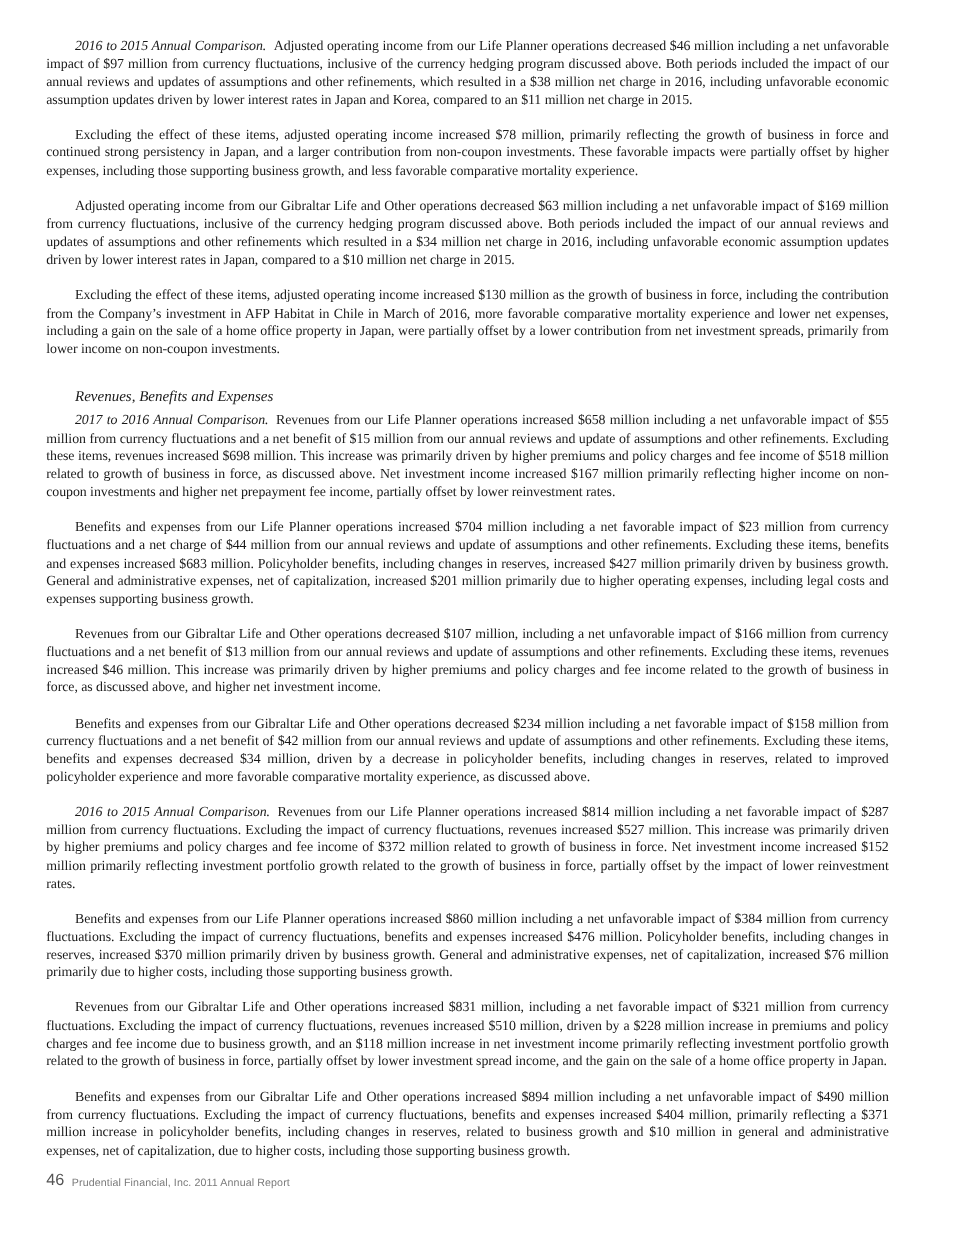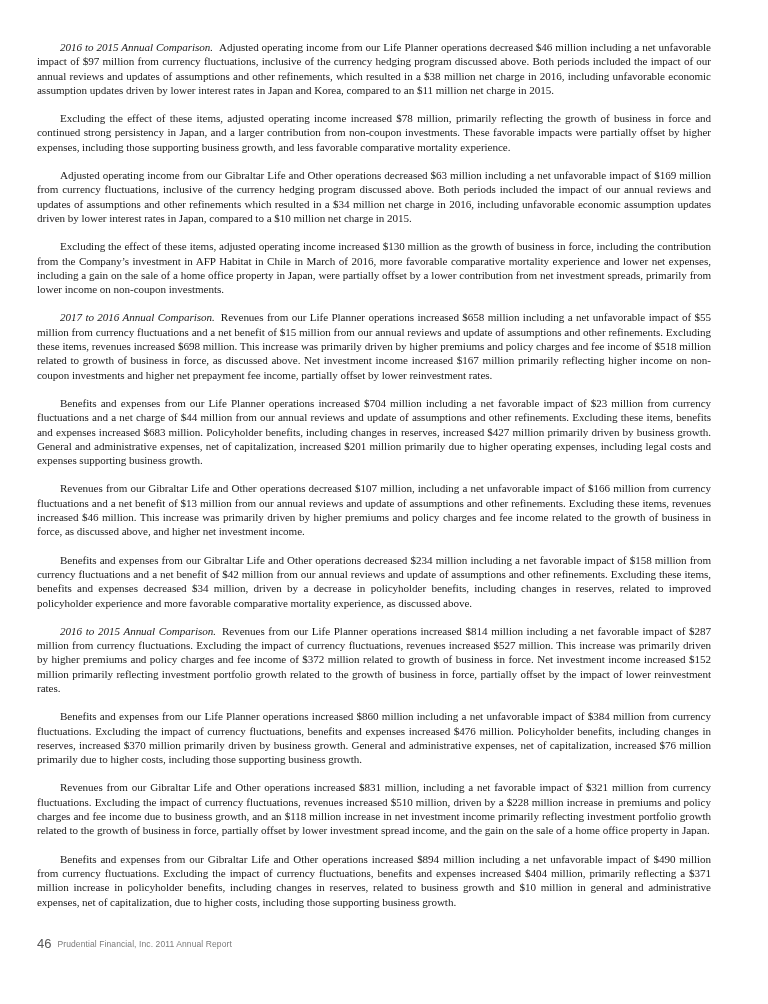--- a/index.html
+++ b/index.html
@@ -7,21 +7,21 @@
       width: 768px;
       height: 1004px;
       position: relative;
       overflow: hidden;
       font-family: "Liberation Serif", "DejaVu Serif", serif;
       color: #1a1a1a;
     }
     .page {
       position: absolute;
       left: 37px;
-      top: 40px;
+      top: 30px;
       width: 674px;
     }
     p.para {
       margin: 0 0 14px 0;
       font-size: 11.1px;
       line-height: 14.3px;
       text-align: justify;
       text-indent: 23px;
       letter-spacing: -0.05px;
     }
@@ -36,21 +36,21 @@
       margin: 24px 0 5px 23px;
       line-height: 14px;
     }
     .footer {
       position: absolute;
       left: 37px;
       top: 936px;
       font-family: "Liberation Sans", "DejaVu Sans", sans-serif;
       color: #7a7a7a;
       display: flex;
-      align-items: center;
+      align-items: flex-end;
     }
     .footer .pnum {
       font-size: 13px;
       color: #555555;
       margin-right: 6px;
     }
     .footer .ftitle {
       font-size: 8.5px;
       letter-spacing: 0.1px;
     }
@@ -61,20 +61,21 @@
 <div class="page">
 
   <p class="para"><span class="lead">2016 to 2015 Annual Comparison.</span><span>Adjusted operating income from our Life Planner operations decreased $46 million including a net unfavorable impact of $97 million from currency fluctuations, inclusive of the currency hedging program discussed above. Both periods included the impact of our annual reviews and updates of assumptions and other refinements, which resulted in a $38 million net charge in 2016, including unfavorable economic assumption updates driven by lower interest rates in Japan and Korea, compared to an $11 million net charge in 2015.</span></p>
 
   <p class="para"><span>Excluding the effect of these items, adjusted operating income increased $78 million, primarily reflecting the growth of business in force and continued strong persistency in Japan, and a larger contribution from non-coupon investments. These favorable impacts were partially offset by higher expenses, including those supporting business growth, and less favorable comparative mortality experience.</span></p>
 
   <p class="para"><span>Adjusted operating income from our Gibraltar Life and Other operations decreased $63 million including a net unfavorable impact of $169 million from currency fluctuations, inclusive of the currency hedging program discussed above. Both periods included the impact of our annual reviews and updates of assumptions and other refinements which resulted in a $34 million net charge in 2016, including unfavorable economic assumption updates driven by lower interest rates in Japan, compared to a $10 million net charge in 2015.</span></p>
 
   <p class="para"><span>Excluding the effect of these items, adjusted operating income increased $130 million as the growth of business in force, including the contribution from the Company’s investment in AFP Habitat in Chile in March of 2016, more favorable comparative mortality experience and lower net expenses, including a gain on the sale of a home office property in Japan, were partially offset by a lower contribution from net investment spreads, primarily from lower income on non-coupon investments.</span></p>
 
+  <h3 class="section">Revenues, Benefits and Expenses</h3>
 
   <p class="para"><span class="lead">2017 to 2016 Annual Comparison.</span><span>Revenues from our Life Planner operations increased $658 million including a net unfavorable impact of $55 million from currency fluctuations and a net benefit of $15 million from our annual reviews and update of assumptions and other refinements. Excluding these items, revenues increased $698 million. This increase was primarily driven by higher premiums and policy charges and fee income of $518 million related to growth of business in force, as discussed above. Net investment income increased $167 million primarily reflecting higher income on non-coupon investments and higher net prepayment fee income, partially offset by lower reinvestment rates.</span></p>
 
   <p class="para"><span>Benefits and expenses from our Life Planner operations increased $704 million including a net favorable impact of $23 million from currency fluctuations and a net charge of $44 million from our annual reviews and update of assumptions and other refinements. Excluding these items, benefits and expenses increased $683 million. Policyholder benefits, including changes in reserves, increased $427 million primarily driven by business growth. General and administrative expenses, net of capitalization, increased $201 million primarily due to higher operating expenses, including legal costs and expenses supporting business growth.</span></p>
 
   <p class="para"><span>Revenues from our Gibraltar Life and Other operations decreased $107 million, including a net unfavorable impact of $166 million from currency fluctuations and a net benefit of $13 million from our annual reviews and update of assumptions and other refinements. Excluding these items, revenues increased $46 million. This increase was primarily driven by higher premiums and policy charges and fee income related to the growth of business in force, as discussed above, and higher net investment income.</span></p>
 
   <p class="para"><span>Benefits and expenses from our Gibraltar Life and Other operations decreased $234 million including a net favorable impact of $158 million from currency fluctuations and a net benefit of $42 million from our annual reviews and update of assumptions and other refinements. Excluding these items, benefits and expenses decreased $34 million, driven by a decrease in policyholder benefits, including changes in reserves, related to improved policyholder experience and more favorable comparative mortality experience, as discussed above.</span></p>
 
   <p class="para"><span class="lead">2016 to 2015 Annual Comparison.</span><span>Revenues from our Life Planner operations increased $814 million including a net favorable impact of $287 million from currency fluctuations. Excluding the impact of currency fluctuations, revenues increased $527 million. This increase was primarily driven by higher premiums and policy charges and fee income of $372 million related to growth of business in force. Net investment income increased $152 million primarily reflecting investment portfolio growth related to the growth of business in force, partially offset by the impact of lower reinvestment rates.</span></p>

